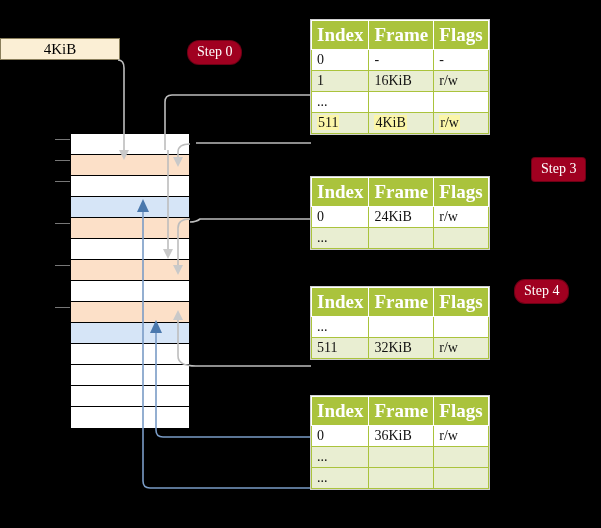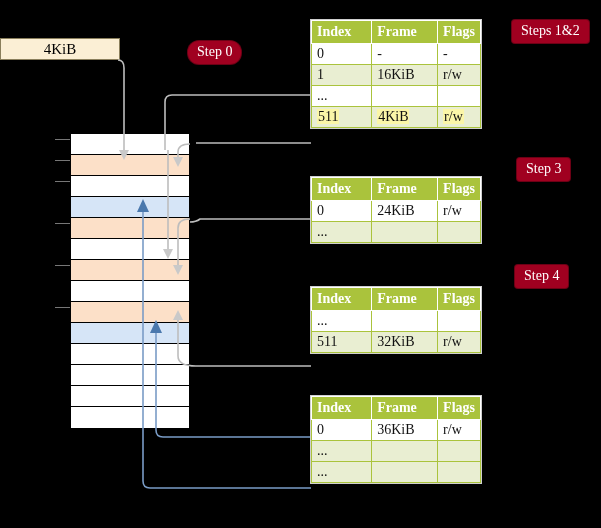--- a/index.html
+++ b/index.html
@@ -23,22 +23,22 @@
     position:absolute;
     background:#a00020;color:#fff;
     font-size:14px;line-height:1;
     padding:4px 9px 5px 9px;
     border-radius:3px;
     box-shadow:0 0 0 1px #6d0015;
     white-space:nowrap;
   }
   .badge-step0{left:188px;top:41px;border-radius:11px;}
   .badge-steps12{left:512px;top:20px;}
-  .badge-step3{left:517px;top:158px;}
-  .badge-step4{left:515px;top:265px;}
+  .badge-step3{left:532px;top:158px;}
+  .badge-step4{left:515px;top:280px;border-radius:10px;}
 
   
   .memcol{
     position:absolute;left:70px;top:133px;width:120px;height:282px;
     border:1.5px solid #000;box-sizing:border-box;background:#fff;
   }
   .memrow{
     height:21px;box-sizing:border-box;
     border-bottom:1.5px solid #000;background:#fff;
   }
@@ -54,21 +54,21 @@
     position:absolute;width:170px;
     border-collapse:collapse;
     font-size:14px;
     background:#fff;
     box-shadow:0 0 0 1px #cfcfcf;
   }
   .ptable th{
     background:#aac33c;color:#fff;
     font-weight:bold;text-align:left;
     padding:3px 5px;border:1px solid #fff;
-    font-size:14px;
+    font-size:19px;
   }
   .ptable td{
     border:1px solid #aac33c;
     padding:2px 5px;height:20px;box-sizing:border-box;
     color:#111;
   }
   .ptable tr.alt td{background:#e9eed2;}
   .ptable tr.plain td{background:#fff;}
   .cell-hl{background:#fbf6a8;padding:0 1px;}
 
@@ -83,23 +83,20 @@
 <body>
 
 <div class="stage">
 
   <div class="srcbox">
     <span>4KiB</span>
   </div>
 
   <div class="badge badge-step0">
     <span>Step 0</span>
-  </div>
-  <div class="badge badge-steps12">
-    <span>Steps 1&amp;2</span>
   </div>
   <div class="badge badge-step3">
     <span>Step 3</span>
   </div>
   <div class="badge badge-step4">
     <span>Step 4</span>
   </div>
 
   <div class="tick" style="top:139px"></div>
   <div class="tick" style="top:160px"></div>

